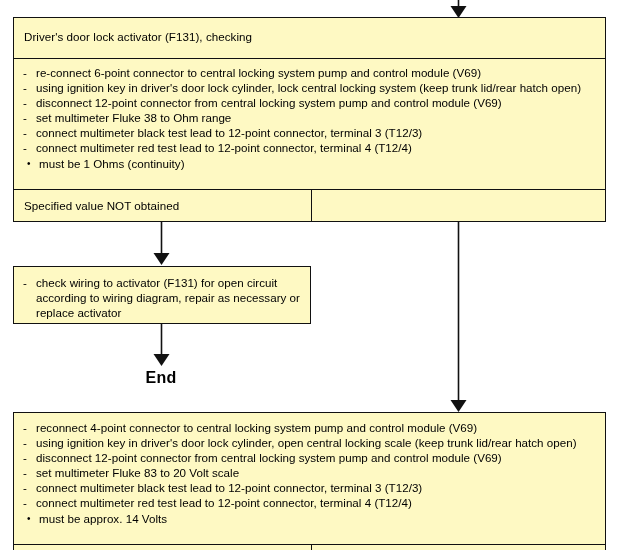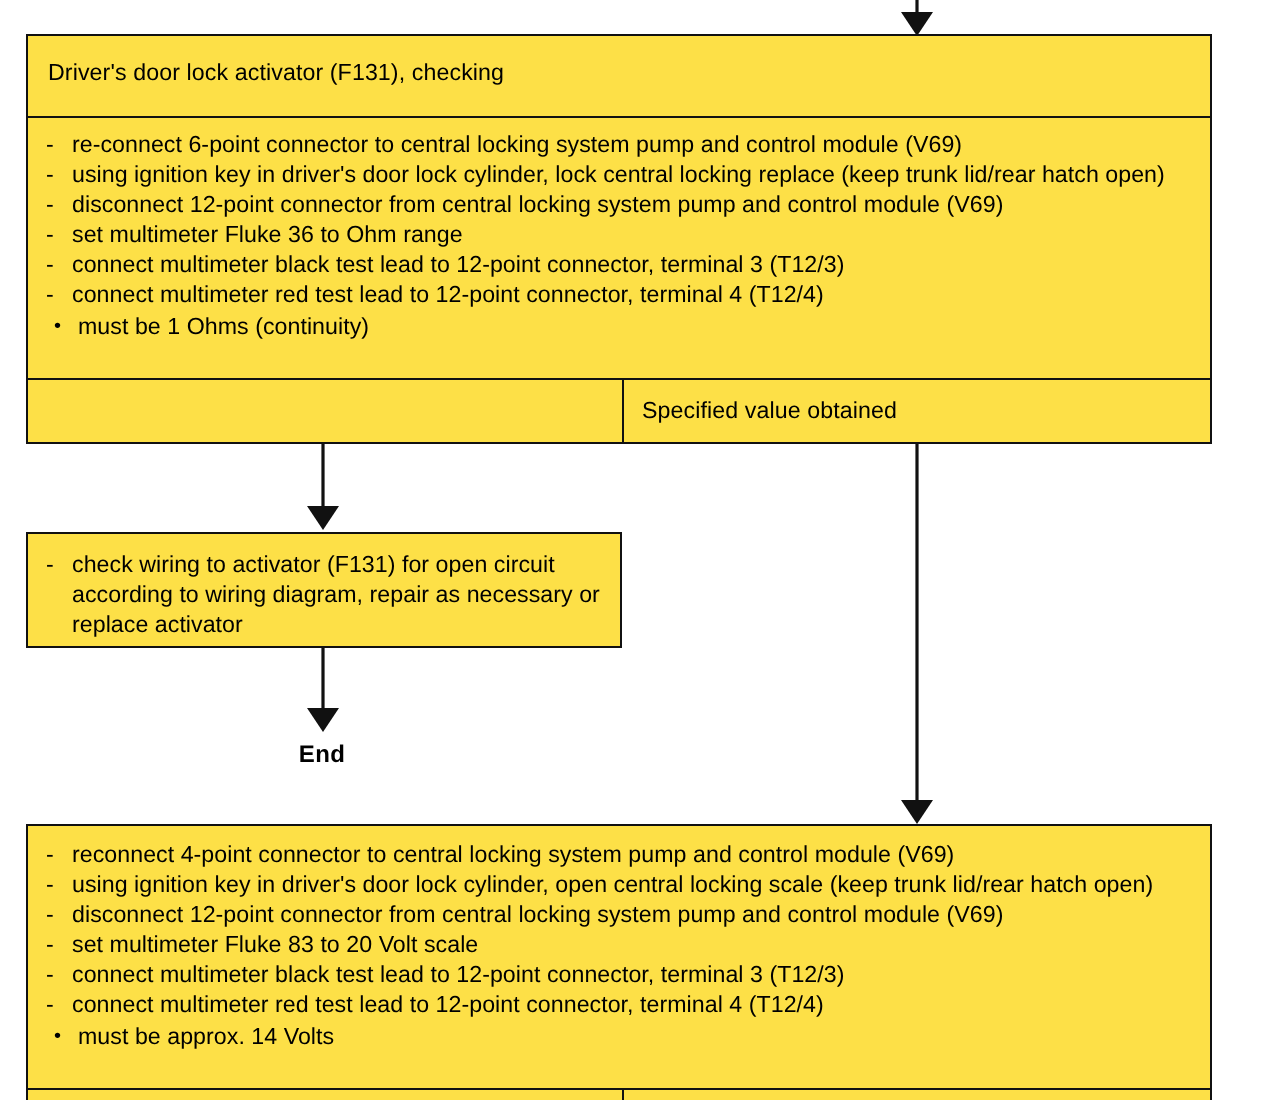--- a/index.html
+++ b/index.html
@@ -33,21 +33,21 @@
     width: 639px;
     height: 550px;
     pointer-events: none;
   }
 
   
   .box {
     position: absolute;
     box-sizing: border-box;
     border: 1.4px solid #111111;
-    background: #fde047;
+    background: #fef9c3;
   }
 
   .row-divider {
     position: absolute;
     left: 0;
     right: 0;
     height: 0;
     border-top: 1.4px solid #111111;
   }
   .col-divider {
@@ -105,21 +105,21 @@
   .steps li.bullet > .marker {
     left: 7px;
     font-size: 10px;
   }
   .steps li .txt {
     display: block;
   }
 
   .end-label {
     position: absolute;
-    font-size: 12px;
+    font-size: 16px;
     font-weight: bold;
     line-height: 15px;
     letter-spacing: 0.2px;
     white-space: nowrap;
     transform: translateX(-50%);
   }
 </style>
 </head>
 <body>
 
@@ -155,48 +155,48 @@
     </div>
     <div class="row-divider" style="top:40px;"></div>
 
     <ul class="steps" style="top:47px; left:6px; right:6px;">
       <li>
         <span class="marker">-</span>
         <span class="txt">re-connect 6-point connector to central locking system pump and control module (V69)</span>
       </li>
       <li>
         <span class="marker">-</span>
-        <span class="txt">using ignition key in driver's door lock cylinder, lock central locking replace (keep trunk lid/rear hatch open)</span>
+        <span class="txt">using ignition key in driver's door lock cylinder, lock central locking system (keep trunk lid/rear hatch open)</span>
       </li>
       <li>
         <span class="marker">-</span>
         <span class="txt">disconnect 12-point connector from central locking system pump and control module (V69)</span>
       </li>
       <li>
         <span class="marker">-</span>
-        <span class="txt">set multimeter Fluke 36 to Ohm range</span>
+        <span class="txt">set multimeter Fluke 38 to Ohm range</span>
       </li>
       <li>
         <span class="marker">-</span>
         <span class="txt">connect multimeter black test lead to 12-point connector, terminal 3 (T12/3)</span>
       </li>
       <li>
         <span class="marker">-</span>
         <span class="txt">connect multimeter red test lead to 12-point connector, terminal 4 (T12/4)</span>
       </li>
       <li class="bullet">
         <span class="marker">•</span>
         <span class="txt">must be 1 Ohms (continuity)</span>
       </li>
     </ul>
 
     <div class="row-divider" style="top:171px;"></div>
     <div style="position:absolute; left:0; right:0; top:171px; bottom:0;">
       <div class="col-divider" style="left:297px;"></div>
-      <div class="cell-text" style="left:307px; top:10px;">Specified value obtained</div>
+      <div class="cell-text" style="left:10px; top:10px;">Specified value NOT obtained</div>
     </div>
   </div>
 
   <div class="box" style="left:13px; top:266px; width:298px; height:58px;">
     <ul class="steps" style="top:8px; left:6px; right:6px;">
       <li>
         <span class="marker">-</span>
         <span class="txt">check wiring to activator (F131) for open circuit according to wiring diagram, repair as necessary or replace activator</span>
       </li>
     </ul>

